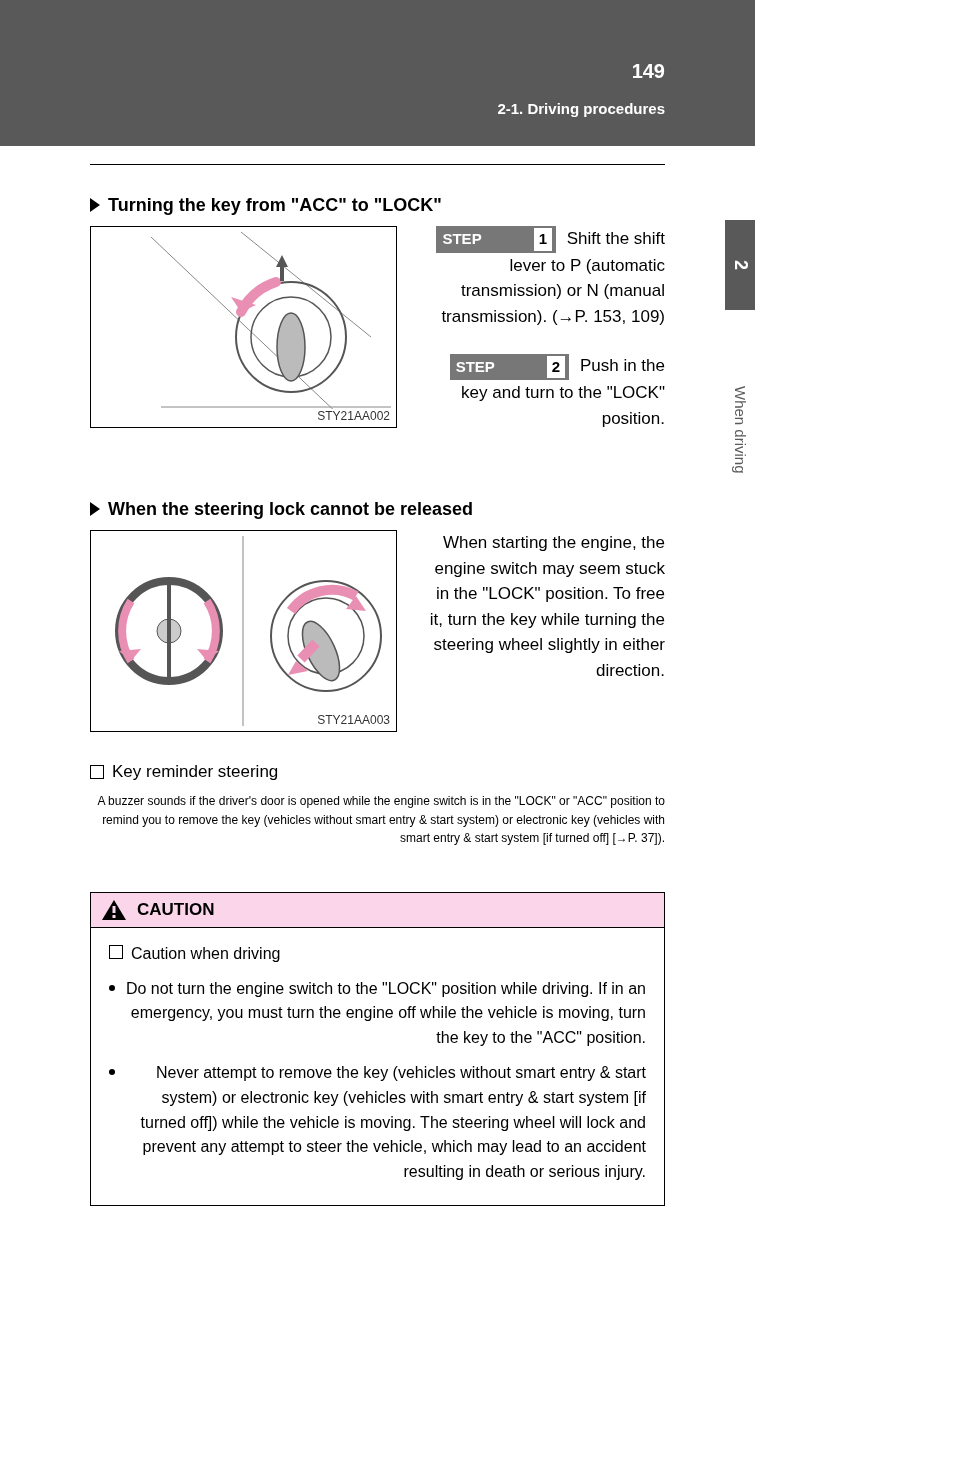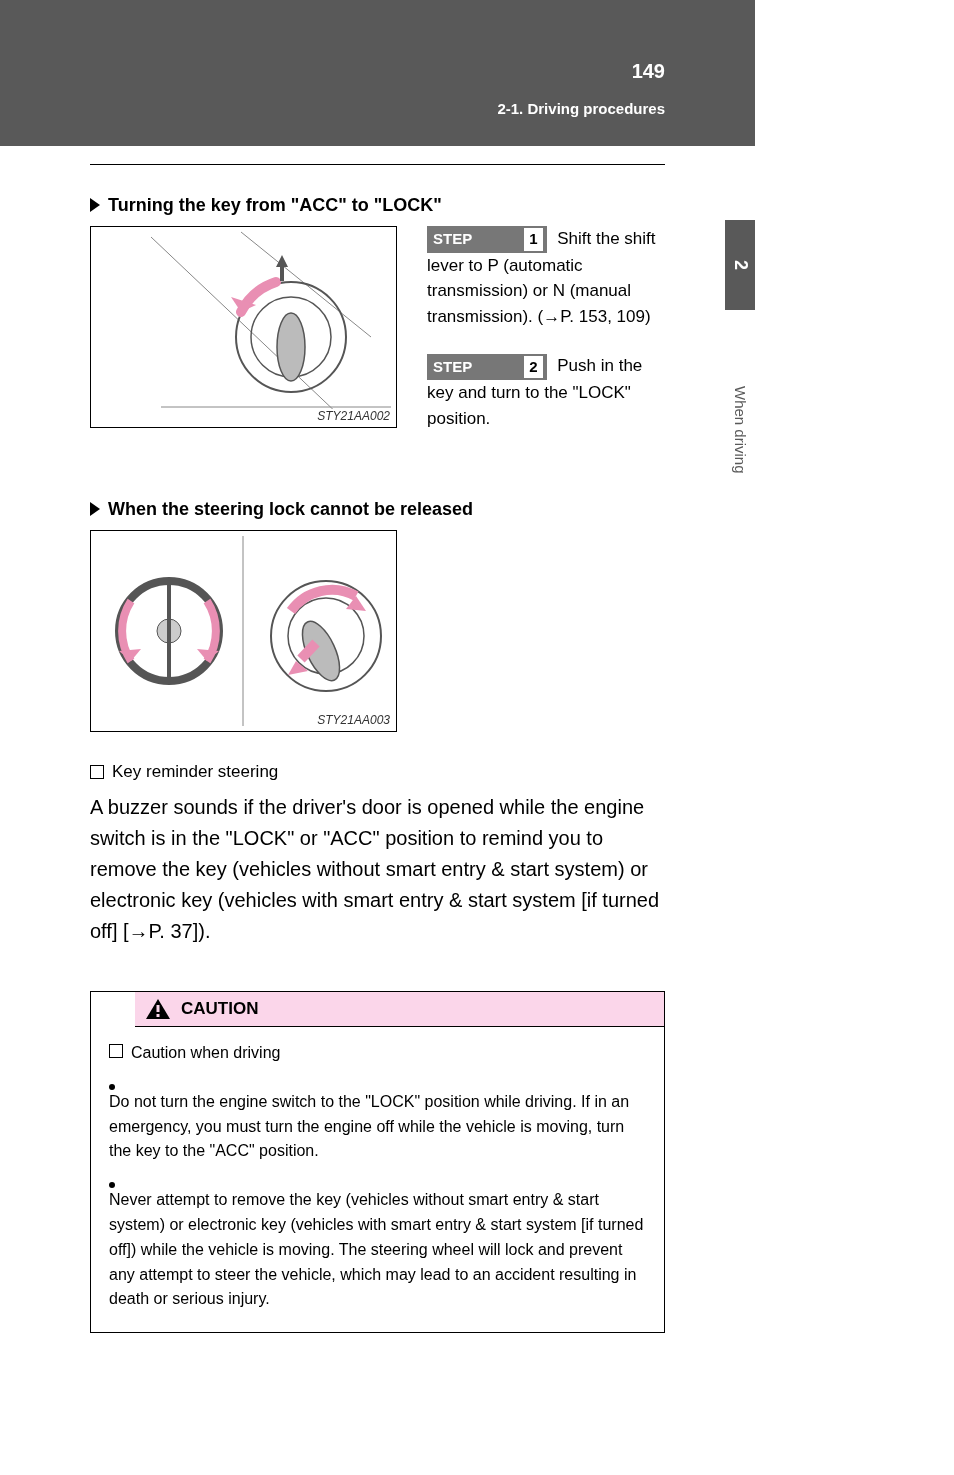--- a/index.html
+++ b/index.html
@@ -8,20 +8,21 @@
     background: #ffffff;
     font-family: Arial, Helvetica, sans-serif;
     color: #000;
     width: 954px;
   }
   .page {
     width: 755px;
     position: relative;
     box-sizing: border-box;
     padding-bottom: 60px;
+    text-align: right;
   }
   .header-band {
     background: #595959;
     height: 146px;
     width: 100%;
     position: relative;
   }
   .page-number {
     position: absolute;
     top: 60px;
@@ -79,21 +80,20 @@
     position: relative;
     overflow: hidden;
   }
   .figure-caption {
     position: absolute;
     bottom: 4px;
     right: 6px;
     font-size: 12px;
     color: #333;
     background: #fff;
-    font-style: italic;
   }
   .fig-right {
     flex: 1;
     padding-left: 30px;
     font-size: 17px;
     line-height: 1.5;
   }
   .step-badge {
     display: inline-flex;
     align-items: center;
@@ -128,38 +128,37 @@
   .info-heading .box-bullet {
     display: inline-block;
     width: 12px;
     height: 12px;
     border: 1.5px solid #000;
     margin-right: 8px;
     margin-top: 3px;
     flex-shrink: 0;
   }
   .info-body {
-    font-size: 20px;
+    font-size: 12px;
     line-height: 1.55;
     margin-left: 0;
   }
   .arrow {
     font-family: Arial, sans-serif;
   }
   .caution-box {
     margin-top: 44px;
     border: 1px solid #000;
   }
   .caution-header {
     background: #fbd6ea;
     display: flex;
     align-items: center;
     padding: 6px 10px;
     border-bottom: 1px solid #000;
-    margin-left: 44px;
   }
   .caution-icon {
     width: 26px;
     height: 22px;
     margin-right: 10px;
     flex-shrink: 0;
   }
   .caution-title {
     font-size: 17px;
     font-weight: bold;
@@ -181,21 +180,20 @@
     height: 12px;
     border: 1.5px solid #000;
     margin-right: 8px;
     margin-top: 3px;
     flex-shrink: 0;
   }
   .bullet-line {
     display: flex;
     align-items: flex-start;
     margin-top: 10px;
-    flex-direction: column;
   }
   .dot {
     width: 6px;
     height: 6px;
     background: #000;
     border-radius: 50%;
     margin-right: 10px;
     margin-top: 8px;
     flex-shrink: 0;
   }
@@ -309,20 +307,21 @@
           <circle cx="235" cy="105" r="55" fill="none" stroke="#555" stroke-width="2"></circle>
           <circle cx="235" cy="105" r="38" fill="none" stroke="#555" stroke-width="1.5"></circle>
           <ellipse cx="230" cy="120" rx="14" ry="32" fill="#bbb" stroke="#555" stroke-width="1.5" transform="rotate(-25 230 120)"></ellipse>
           <path d="M200 80 A50 50 0 0 1 265 65" fill="none" stroke="#e98fb3" stroke-width="10"></path>
           <polygon points="265,65 275,80 255,78" fill="#e98fb3"></polygon>
           <path d="M205 130 l-8 14 l20 -4 z" fill="#e98fb3"></path>
           <line x1="210" y1="128" x2="225" y2="112" stroke="#e98fb3" stroke-width="10"></line>
         </svg>
         <div class="figure-caption">STY21AA003</div>
       </div>
+      <div class="fig-right">When starting the engine, the engine switch may seem stuck in the "LOCK" position. To free it, turn the key while turning the steering wheel slightly in either direction.</div>
     </div>
 
     <div class="info-block">
       <div class="info-heading">
         <span class="box-bullet"></span>
         <span>Key reminder steering</span>
       </div>
       <div class="info-body">
         <span>A buzzer sounds if the driver's door is opened while the engine switch is in the "LOCK" or "ACC" position to remind you to remove the key (vehicles without smart entry &amp; start system) or electronic key (vehicles with smart entry &amp; start system [if turned off] [</span><span class="arrow">→</span><span>P. 37]).</span>
       </div>

